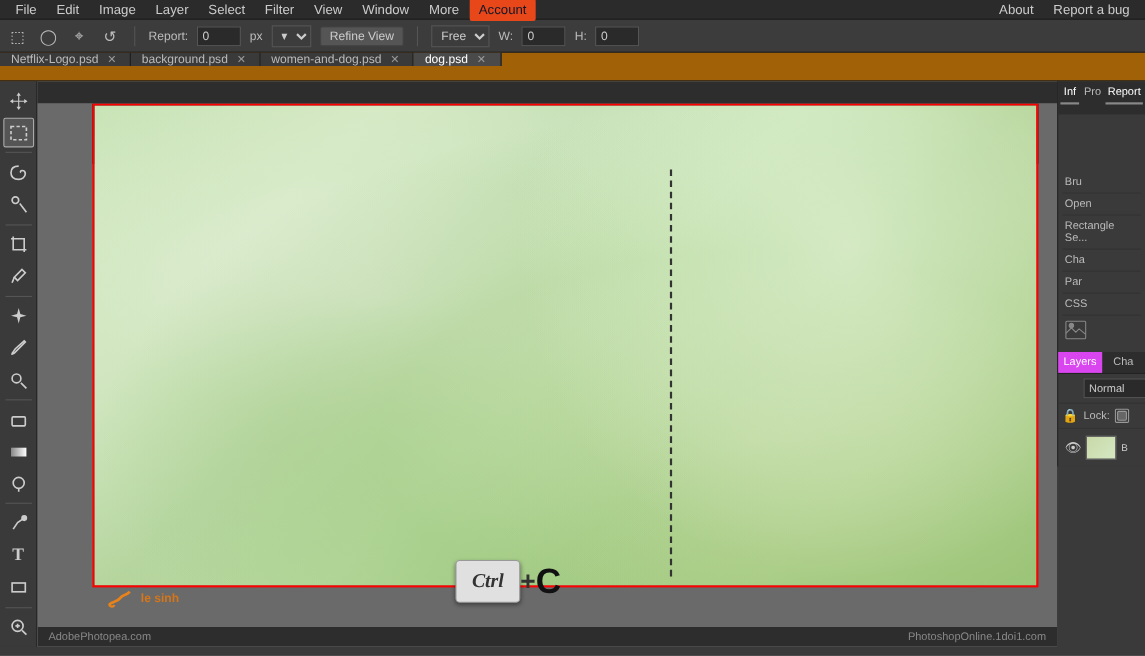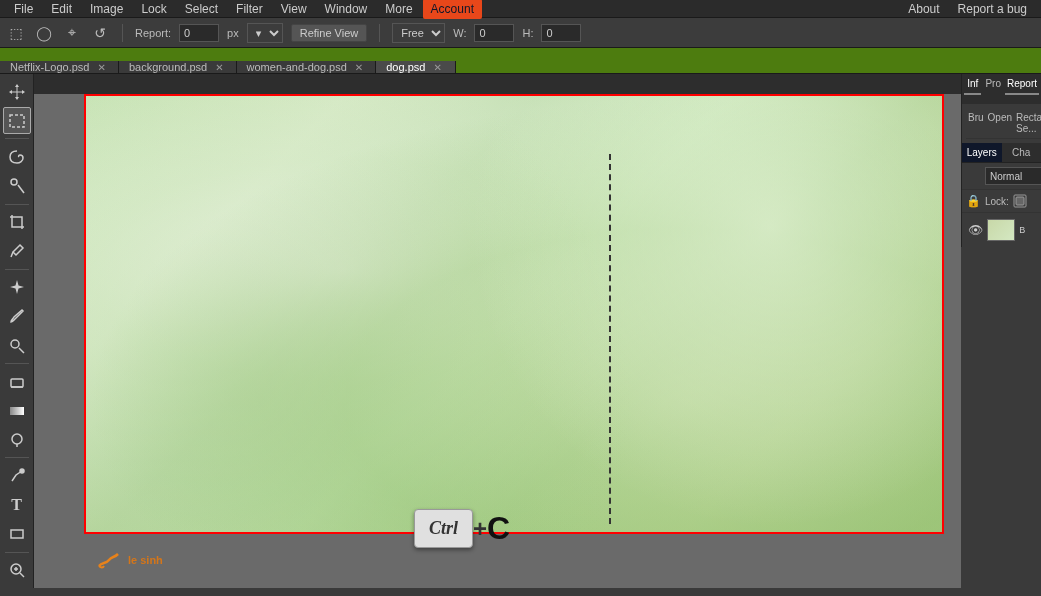--- a/index.html
+++ b/index.html
@@ -33,22 +33,22 @@
       background: #3c3c3c; border: 1px solid #555; color: #ccc;
       font-size: 11px; padding: 1px 4px; height: 20px;
     }
     .toolbar-btn {
       background: #555; border: 1px solid #444; color: #ccc;
       font-size: 11px; padding: 2px 8px; cursor: pointer; border-radius: 2px;
     }
 
     
     #tabs-bar {
-      display: flex; align-items: flex-end; height: 26px;
-      background: #4d7c0f; border-bottom: 1px solid #1a1a1a;
+      display: flex; align-items: flex-start; height: 26px;
+      background: #a16207; border-bottom: 1px solid #1a1a1a;
     }
     .tab {
       display: flex; align-items: center; padding: 0 10px; gap: 6px;
       border-right: 1px solid #1a1a1a; background: #3a3a3a;
       cursor: pointer; font-size: 11px; color: #bbb; min-width: 80px;
     }
     .tab.active { background: #4a4a4a; color: #fff; }
     .tab-close { font-size: 10px; color: #999; cursor: pointer; padding: 0 2px; }
 
     
@@ -81,21 +81,21 @@
       overflow: hidden; background: #6a6a6a;
     }
     #canvas-image {
       position: absolute; left: 50px; top: 0;
       width: 860px; height: 440px;
       background: linear-gradient(135deg, #d4e8c2 0%, #e8f0d8 20%, #c8ddb8 35%, #d0e8c0 50%, #b8d4a0 65%, #c8d8a8 80%, #b0c898 100%);
       border: 2px solid red;
     }
     
     #watermark-left {
-      position: absolute; bottom: 16px; left: 60px;
+      position: absolute; bottom: 32px; left: 60px;
       font-size: 12px; color: rgba(200,120,0,0.7); font-weight: bold;
     }
     #watermark-bottom {
       position: absolute; bottom: 0; left: 0; right: 0; height: 18px;
       background: #2d2d2d; display: flex; align-items: center; justify-content: space-between;
       padding: 0 10px; font-size: 10px; color: #888;
     }
     
     #canvas-dashed-line {
       position: absolute; left: 575px; top: 60px; width: 1px; height: 370px;
@@ -123,40 +123,40 @@
     #right-panel-top {
       height: 30px; background: #2d2d2d; display: flex; align-items: flex-start;
       gap: 2px; padding: 0 2px;
     }
     .panel-tab {
       flex: 1; text-align: center; padding: 4px 2px; font-size: 10px;
       cursor: pointer; color: #bbb; border-bottom: 2px solid transparent;
     }
     .panel-tab.active { color: #fff; border-bottom: 2px solid #888; }
     #right-panel-items {
-      display: flex; flex-direction: row; padding: 4px;
+      display: flex; flex-direction: column; padding: 4px; margin-top: 48px;
     }
     .panel-item {
       font-size: 10px; color: #bbb; padding: 4px 2px; cursor: pointer;
       border-bottom: 1px solid #333;
     }
 
     
     #layers-panel {
       width: 80px; background: #3a3a3a; border-left: 1px solid #222;
       display: flex; flex-direction: column;
     }
     #layers-tabs {
       display: flex; background: #2d2d2d; border-bottom: 1px solid #222;
     }
     .layers-tab {
       flex: 1; text-align: center; padding: 4px 2px; font-size: 10px;
       cursor: pointer; color: #bbb;
     }
-    .layers-tab.active { color: #fff; background: #0f172a; }
+    .layers-tab.active { color: #fff; background: #d946ef; }
     #layers-blend {
       padding: 4px; font-size: 10px; color: #ccc;
       border-bottom: 1px solid #333;
     }
     #layers-blend select {
       background: #2a2a2a; border: 1px solid #555; color: #ccc;
       font-size: 10px; width: 100%; height: 18px; margin-left: 19px;
     }
     #layers-lock {
       display: flex; align-items: center; gap: 4px;
@@ -180,21 +180,21 @@
     
     #right-side { display: flex; flex-direction: column; width: 80px; }
   </style>
 </head>
 <body>
 
 <div id="menu-bar">
   <div class="menu-item">File</div>
   <div class="menu-item">Edit</div>
   <div class="menu-item">Image</div>
-  <div class="menu-item">Lock</div>
+  <div class="menu-item">Layer</div>
   <div class="menu-item">Select</div>
   <div class="menu-item">Filter</div>
   <div class="menu-item">View</div>
   <div class="menu-item">Window</div>
   <div class="menu-item">More</div>
   <div class="menu-item active">Account</div>
   <div style="flex:1"></div>
   <div class="menu-item">About</div>
   <div class="menu-item">Report a bug</div>
 </div>
@@ -375,20 +375,24 @@
       <div id="watermark-left">
         <div style="display:flex;align-items:center;gap:4px;">
           <svg width="30" height="24" viewBox="0 0 30 24" fill="none">
             <path d="M5,18 C8,14 12,16 15,12 C18,8 20,10 24,6" stroke="#e8821a" stroke-width="2.5" fill="none"></path>
             <path d="M5,18 C7,20 9,20 10,18" stroke="#e8821a" stroke-width="2" fill="none"></path>
           </svg>
           <span style="font-size:11px;color:#d4761a;font-weight:bold;">le sinh</span>
         </div>
       </div>
 
+      <div id="watermark-bottom">
+        <span>AdobePhotopea.com</span>
+        <span>PhotoshopOnline.1doi1.com</span>
+      </div>
     </div>
   </div>
 
   <div id="right-side">
 
     <div id="right-panel">
       <div id="right-panel-top">
         <div class="panel-tab active">Inf</div>
         <div class="panel-tab">Pro</div>
         <div class="panel-tab active">Report</div>

